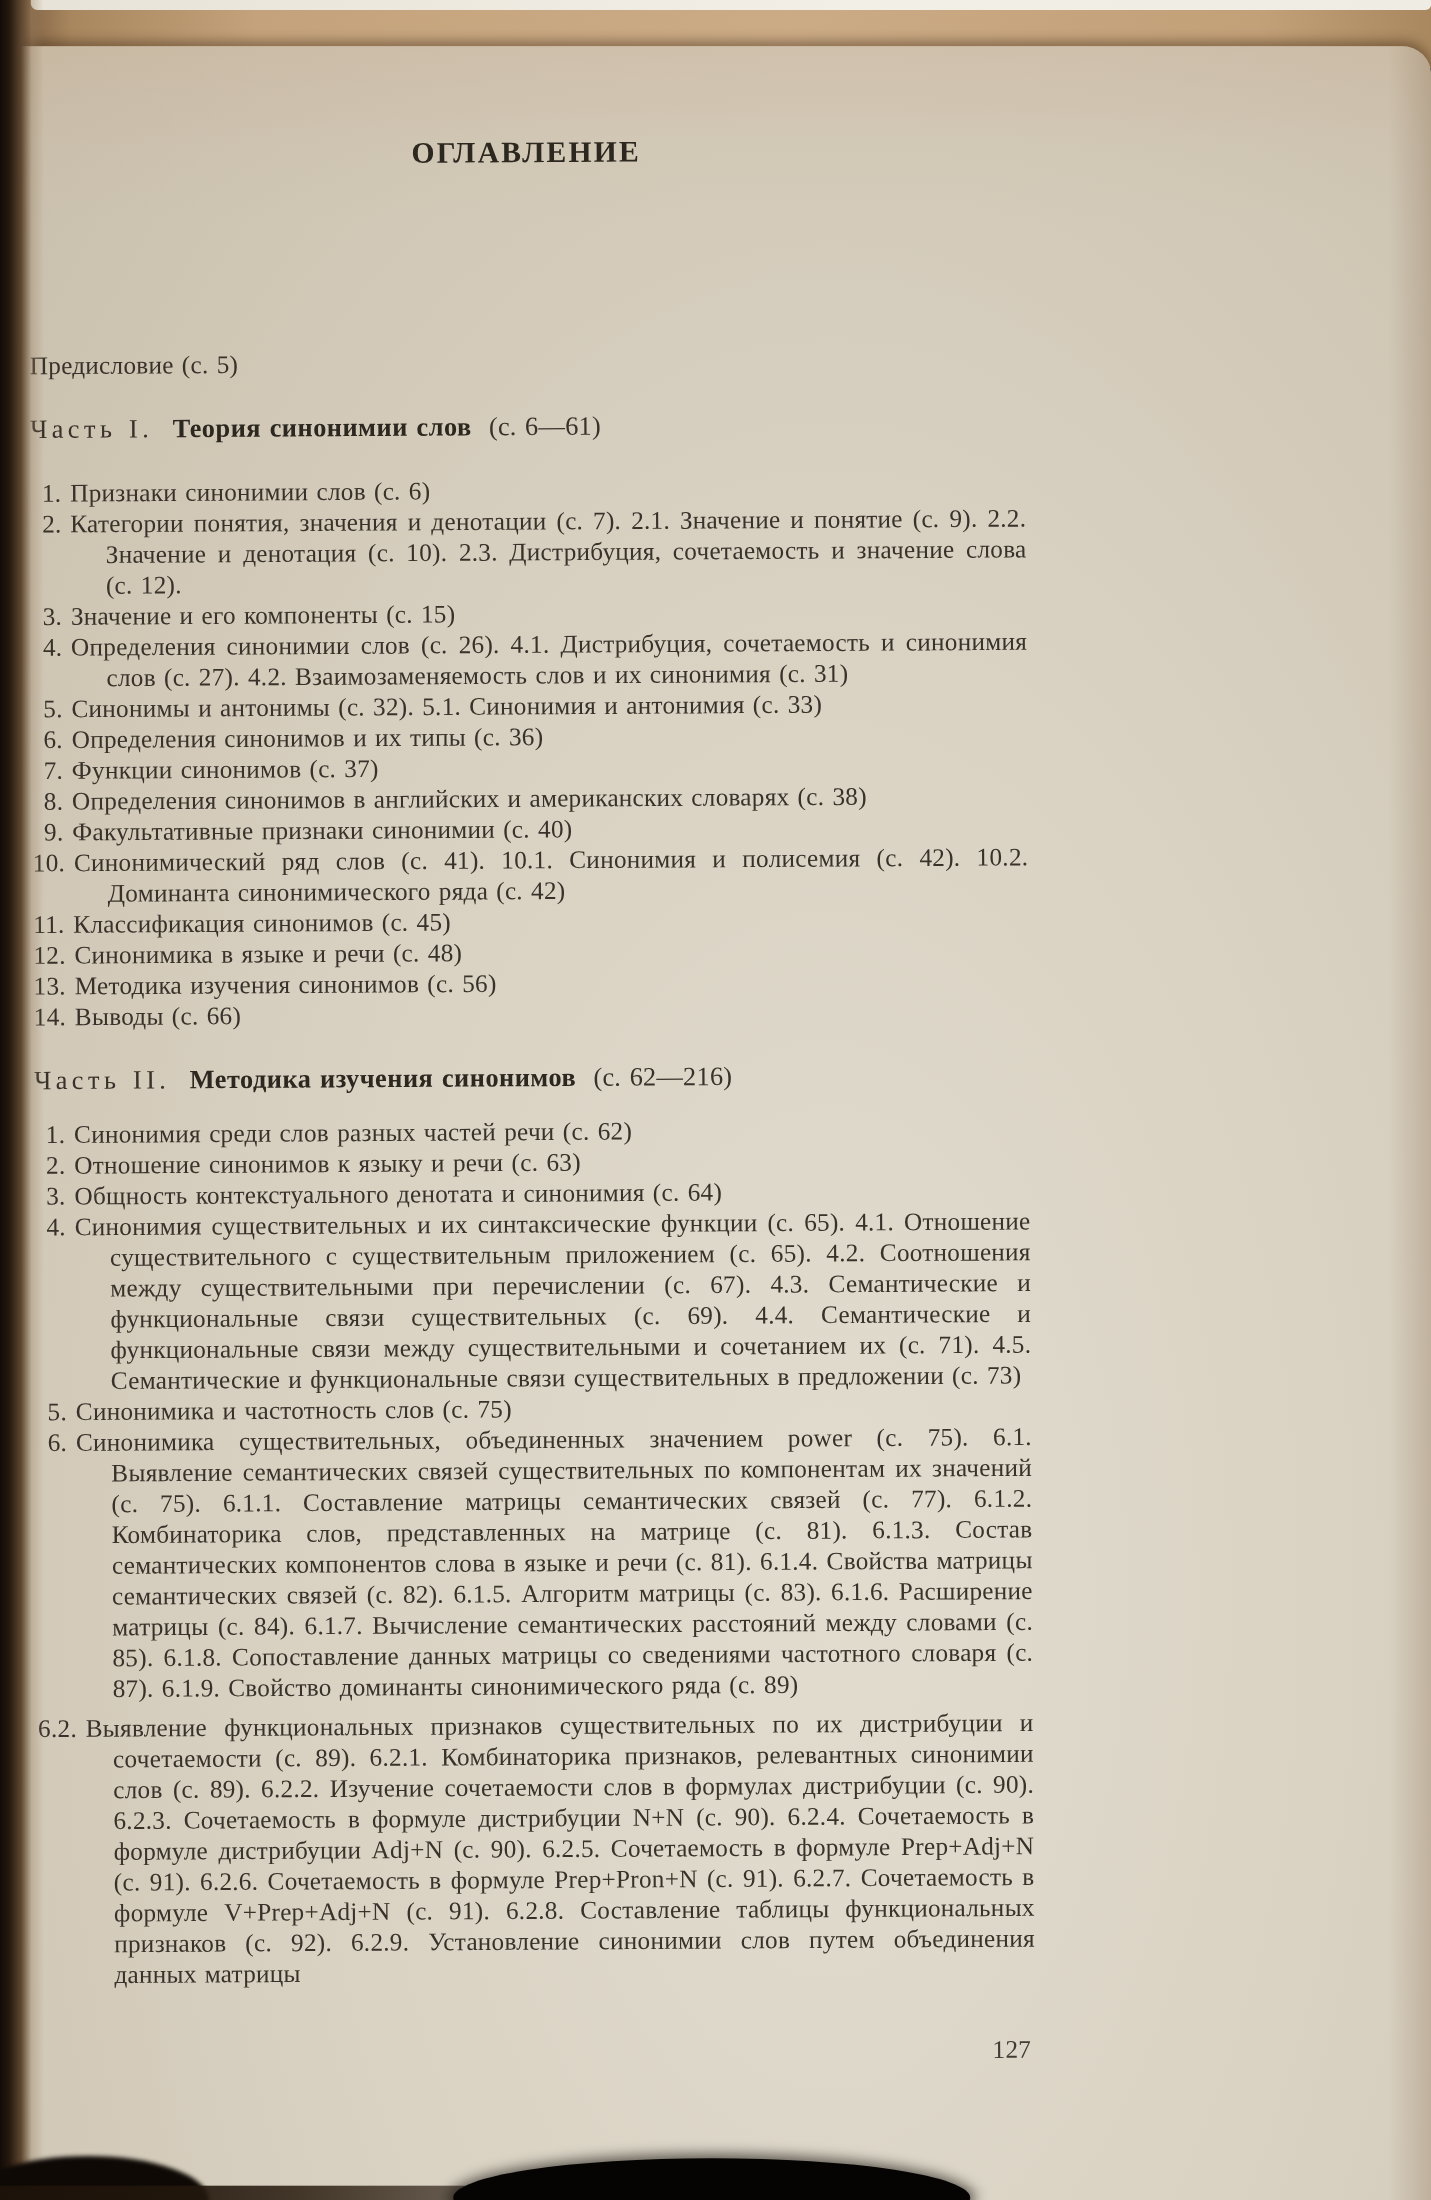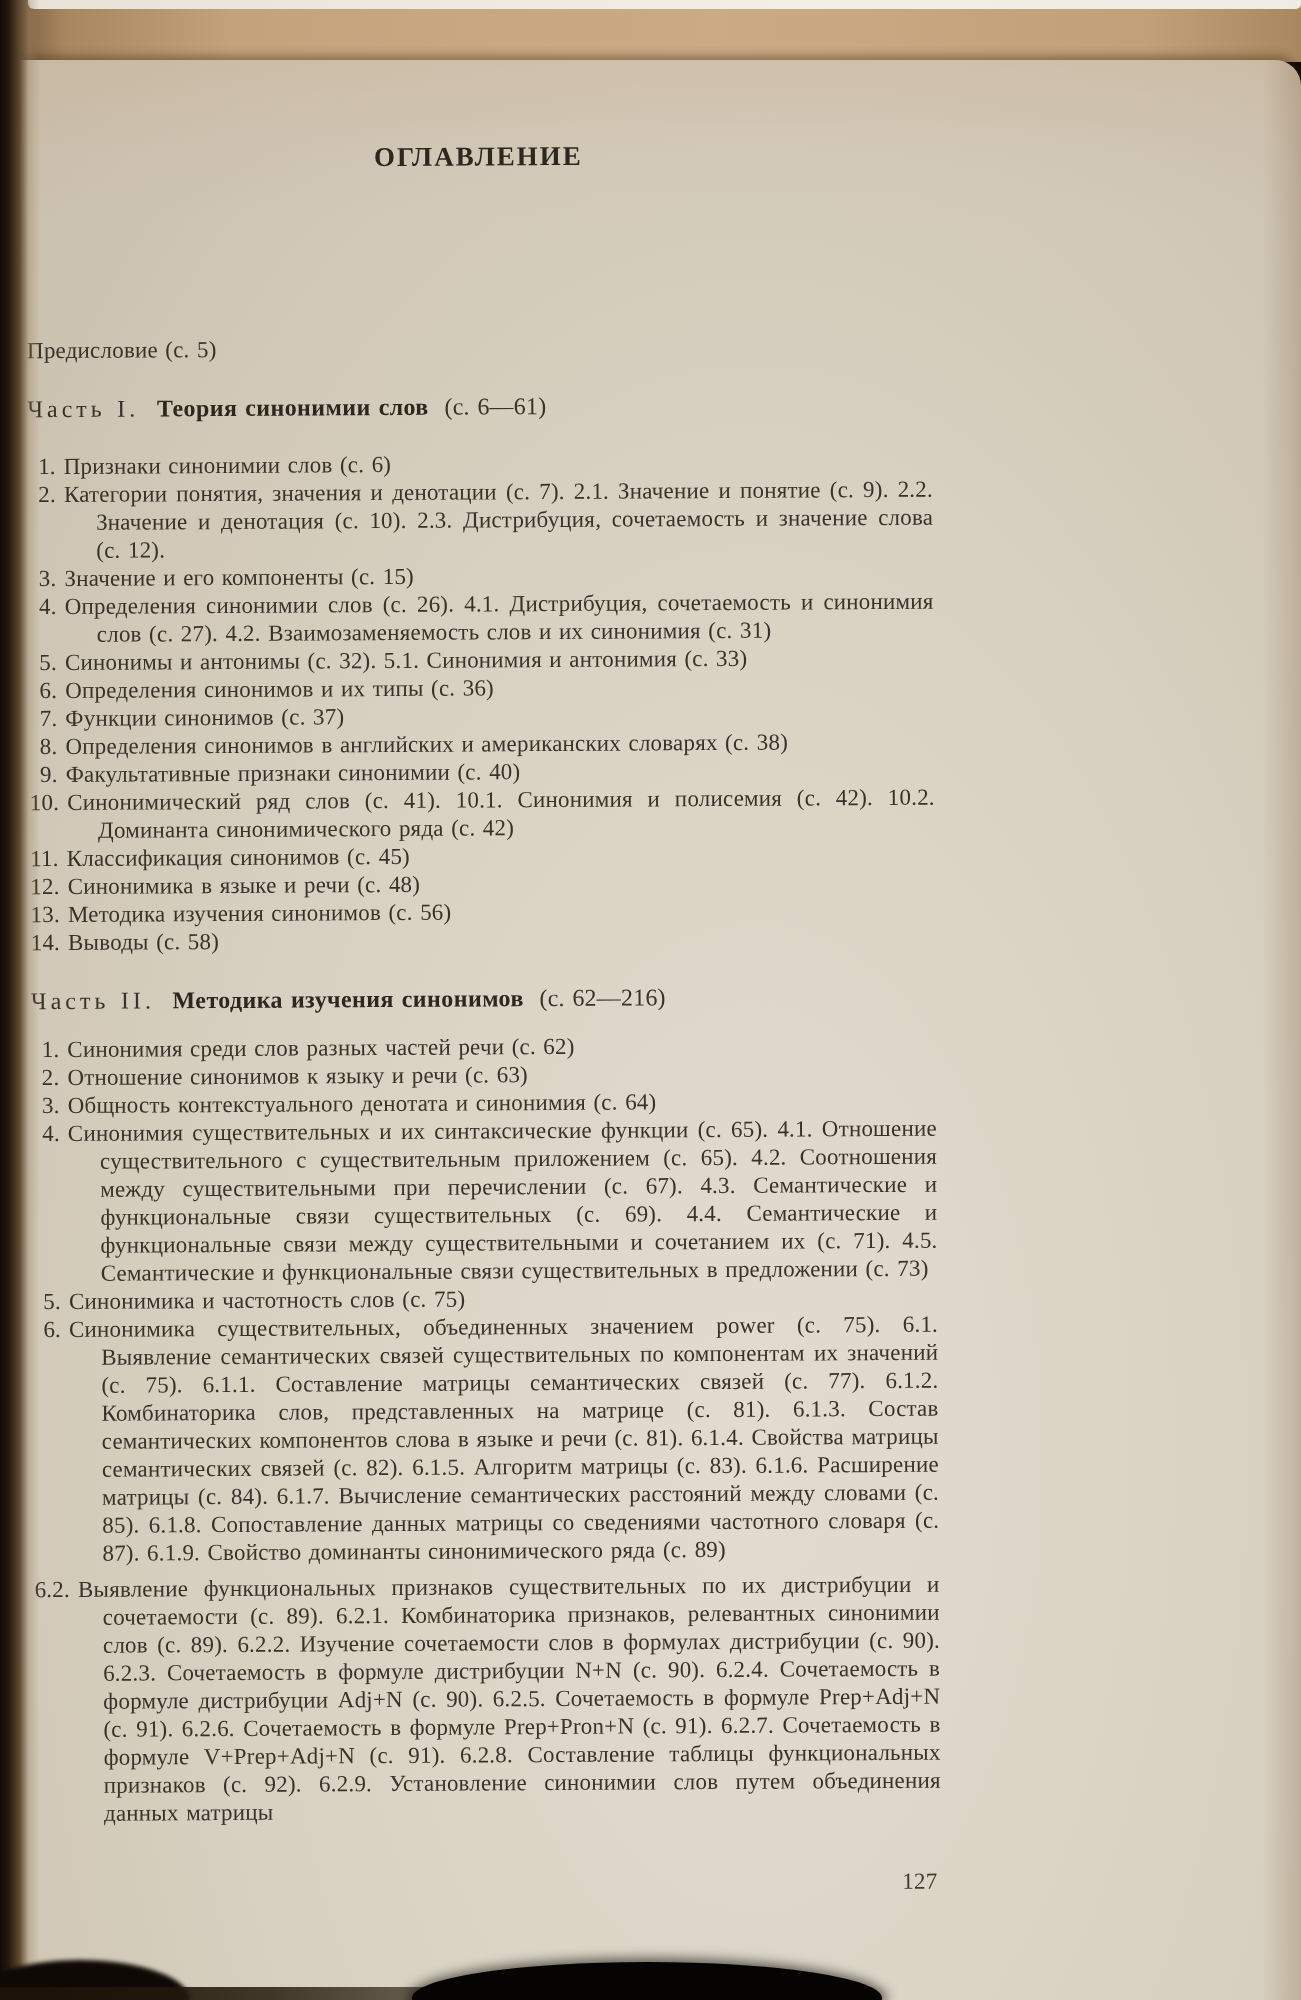--- a/index.html
+++ b/index.html
@@ -22,21 +22,20 @@
     border-radius:0 0 5px 6px;
   }
 
   
   .page {
     position:absolute; top:42px; left:0; right:0; bottom:0; z-index:1;
     border-radius:14px 26px 0 0;
     background:
       radial-gradient(ellipse at 58% 72%, #e2dccf 0%, #dad3c4 42%, #d2c9b8 70%, #c8beab 100%);
     box-shadow:0 -4px 10px rgba(60,40,20,0.45);
-    margin-top:18px;
   }
   .page::before { 
     content:""; position:absolute; inset:0; border-radius:inherit; pointer-events:none;
     background:linear-gradient(180deg, rgba(197,162,128,0.22) 0%, rgba(197,162,128,0.05) 90px, rgba(197,162,128,0) 160px);
   }
   .page::after { 
     content:""; position:absolute; inset:0; border-radius:inherit; pointer-events:none;
     background:linear-gradient(270deg, rgba(130,100,70,0.28) 0%, rgba(130,100,70,0.0) 3%);
   }
 
@@ -160,21 +159,21 @@
 
           <li class="toc-item">
             <span class="num">12.</span><span class="txt">Синонимика в языке и речи (с. 48)</span>
           </li>
 
           <li class="toc-item">
             <span class="num">13.</span><span class="txt">Методика изучения синонимов (с. 56)</span>
           </li>
 
           <li class="toc-item">
-            <span class="num">14.</span><span class="txt">Выводы (с. 58)</span>
+            <span class="num">14.</span><span class="txt">Выводы (с. 66)</span>
           </li>
         </ol>
 
       <h2 class="part-header">
         <span class="part-label">Часть II.</span>
         <span class="part-title">Методика изучения синонимов</span>
         <span class="part-pages">(с. 62—216)</span>
       </h2>
 
       <ol class="toc-list toc2">

